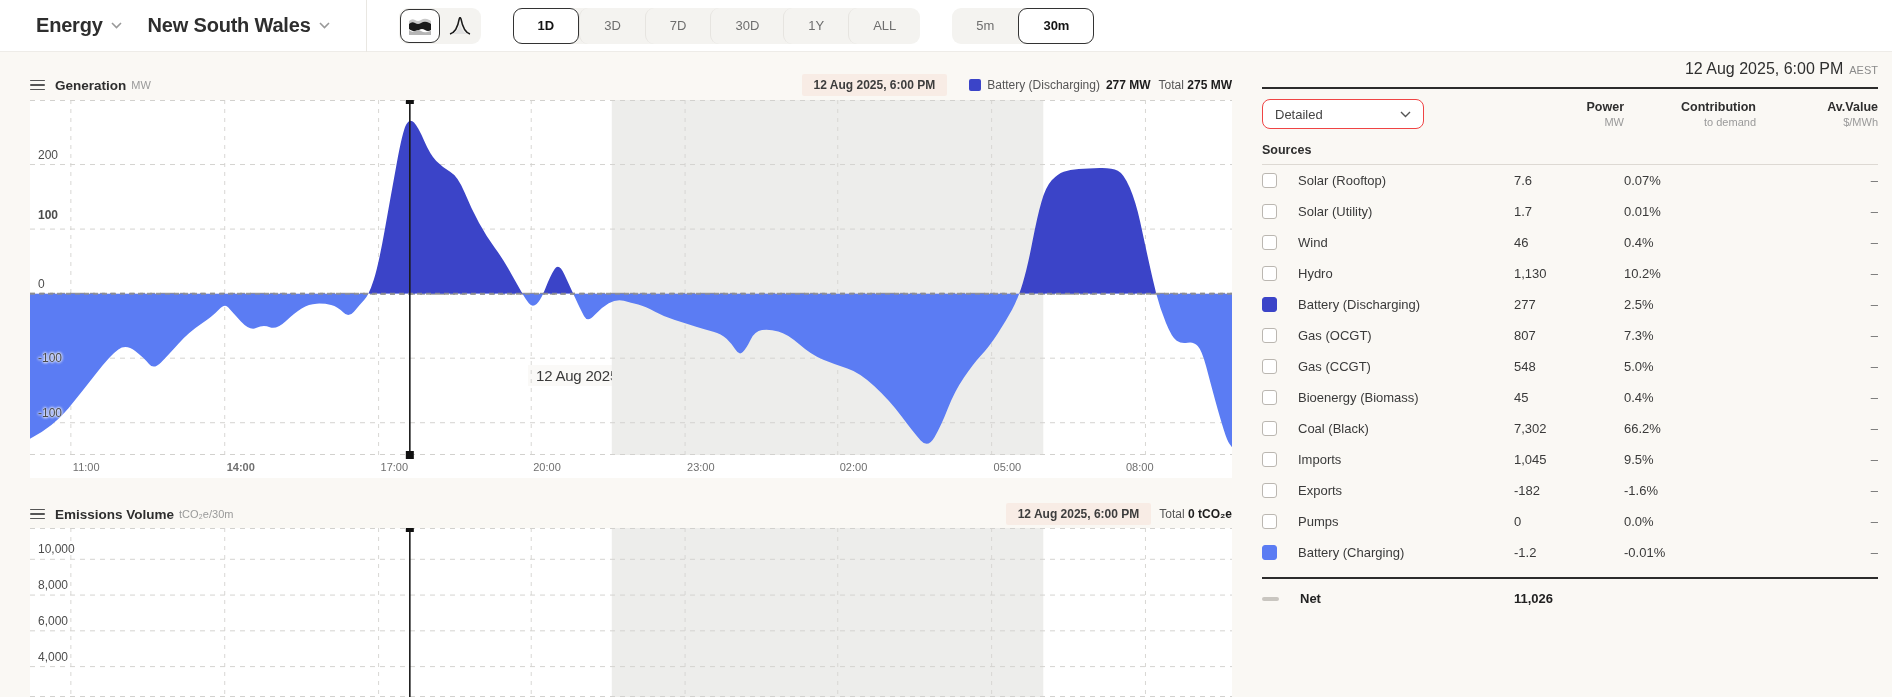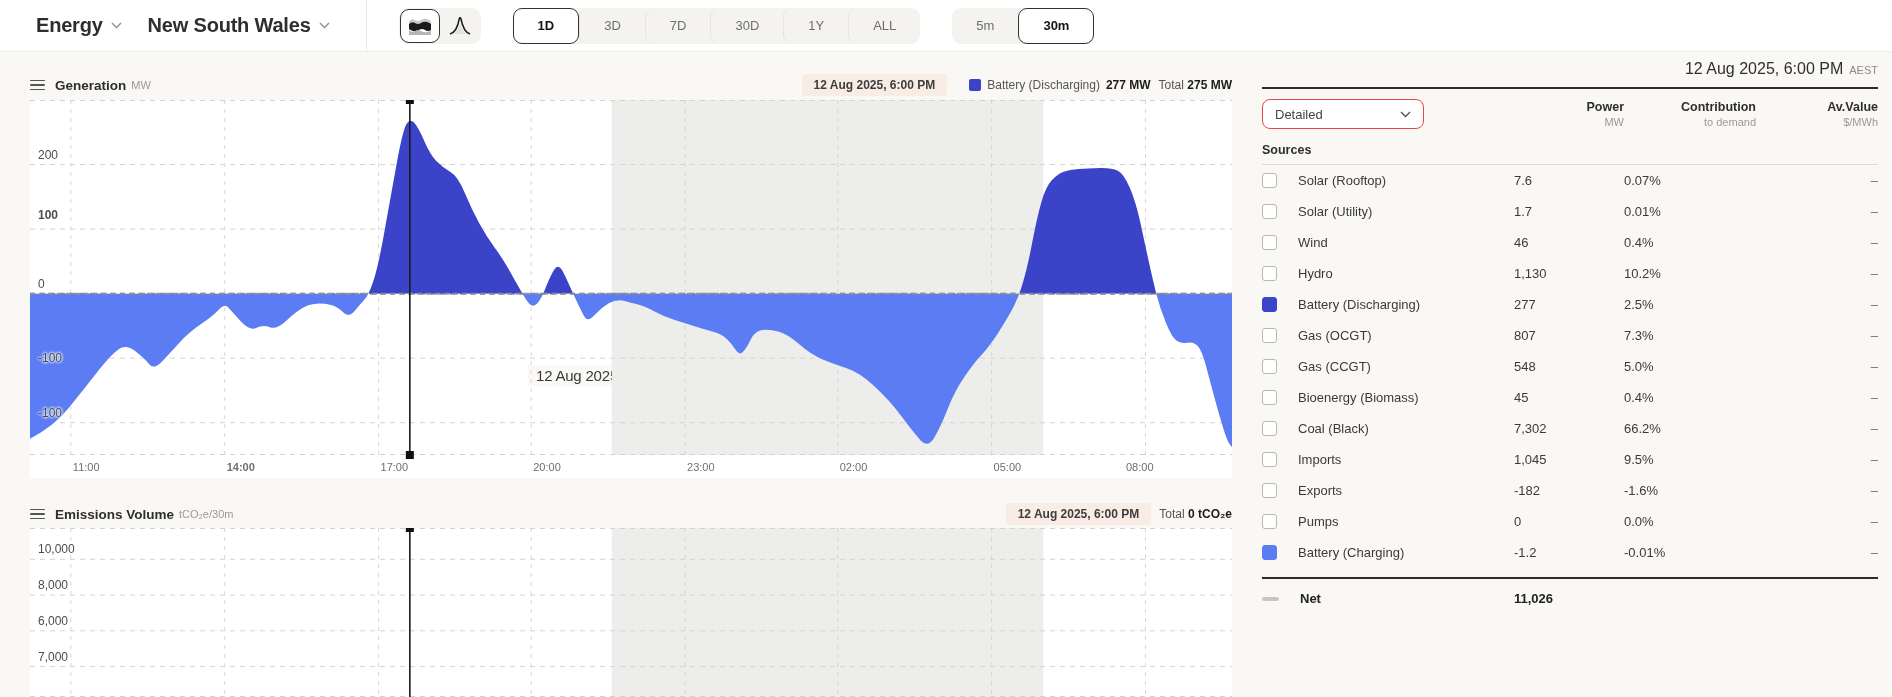--- a/index.html
+++ b/index.html
@@ -251,21 +251,21 @@
       <line x1="0" y1="31.296296296296294" x2="1202" y2="31.296296296296294" stroke="#d4d3d0" stroke-width="1" stroke-dasharray="5 5"></line>
       <line x1="0" y1="67.06349206349206" x2="1202" y2="67.06349206349206" stroke="#d4d3d0" stroke-width="1" stroke-dasharray="5 5"></line>
       <line x1="0" y1="102.83068783068784" x2="1202" y2="102.83068783068784" stroke="#d4d3d0" stroke-width="1" stroke-dasharray="5 5"></line>
       <line x1="0" y1="138.5978835978836" x2="1202" y2="138.5978835978836" stroke="#d4d3d0" stroke-width="1" stroke-dasharray="5 5"></line>
       <line x1="379.83200000000005" y1="0" x2="379.83200000000005" y2="169" stroke="#1a1a1a" stroke-width="1.6"></line>
       <rect x="375.83200000000005" y="-4" width="8" height="8" fill="#111"></rect>
     </svg>
     <span class="ylab" style="top: 14.2963px;">10,000</span>
     <span class="ylab" style="top: 50.0635px;">8,000</span>
     <span class="ylab" style="top: 85.8307px;">6,000</span>
-    <span class="ylab" style="top: 121.598px;">7,000</span>
+    <span class="ylab" style="top: 121.598px;">4,000</span>
   </div>
 
 <div class="panel">
   <div class="ts-row">
     <span class="ts">12 Aug 2025, 6:00 PM</span>
     <span class="tz">AEST</span>
   </div>
   <div class="ctl-row">
     <div>
       <div class="dd">

